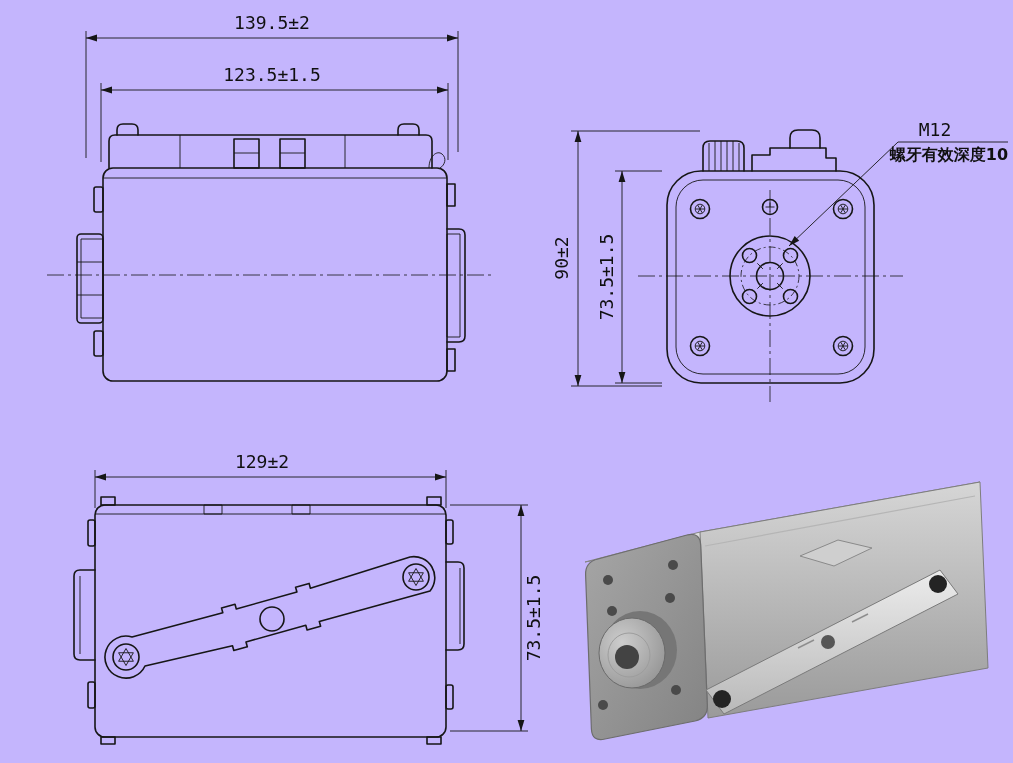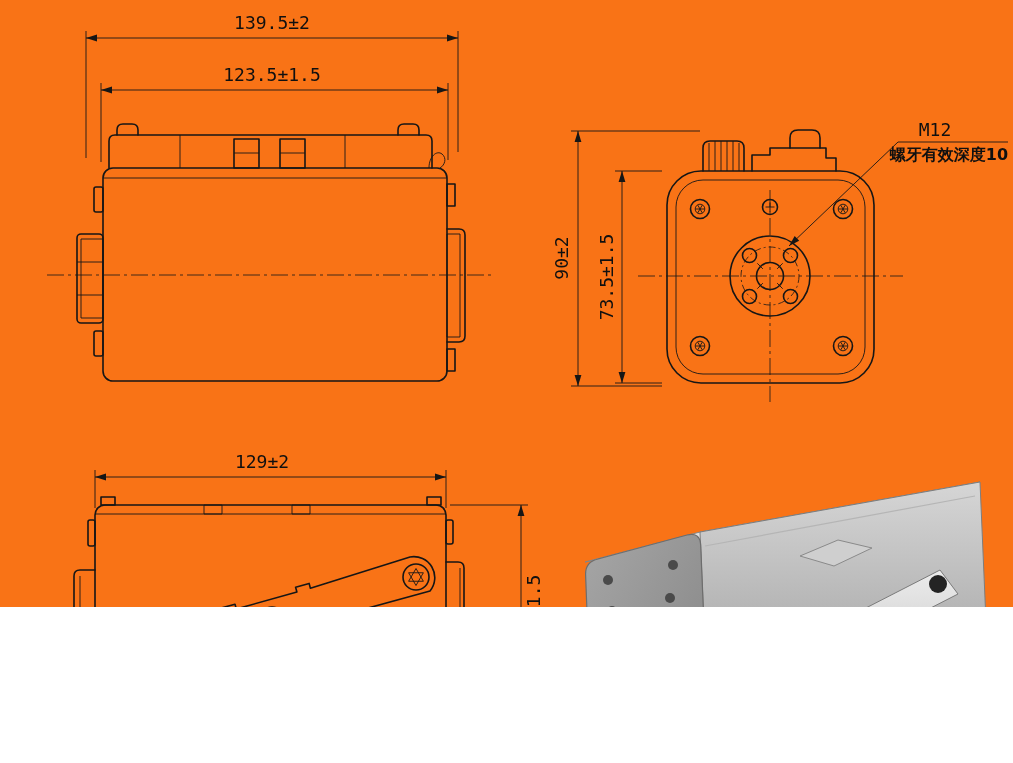--- a/index.html
+++ b/index.html
@@ -1,16 +1,16 @@
 <!DOCTYPE html>
 <html><head>
 <meta charset="utf-8">
 <style>
   html,body{margin:0;padding:0;background:#ffffff;}
-  .canvas{position:relative;width:1013px;height:607px;background:#f97316;overflow:hidden;text-align:right;}
+  .canvas{position:relative;width:1013px;height:763px;background:#c4b5fd;overflow:hidden;text-align:right;}
   svg{display:block;}
   .obj{fill:none;stroke:#161616;stroke-width:1.6;stroke-linejoin:round;stroke-linecap:round;}
   .thin{fill:none;stroke:#161616;stroke-width:0.9;stroke-linejoin:round;}
   .dim{fill:none;stroke:#161616;stroke-width:0.9;}
   .cl{fill:none;stroke:#161616;stroke-width:0.8;stroke-dasharray:17 4 3 4;}
   .cl2{fill:none;stroke:#161616;stroke-width:0.8;stroke-dasharray:7 3 2 3;}
   .arrow{fill:#161616;stroke:none;}
   .dimtext{font-family:"DejaVu Sans Mono","Liberation Mono",monospace;font-size:18px;fill:#101010;}
   .cjk{font-family:"DejaVu Sans","Liberation Sans",sans-serif;font-size:16px;font-weight:600;fill:#101010;}
 </style>

